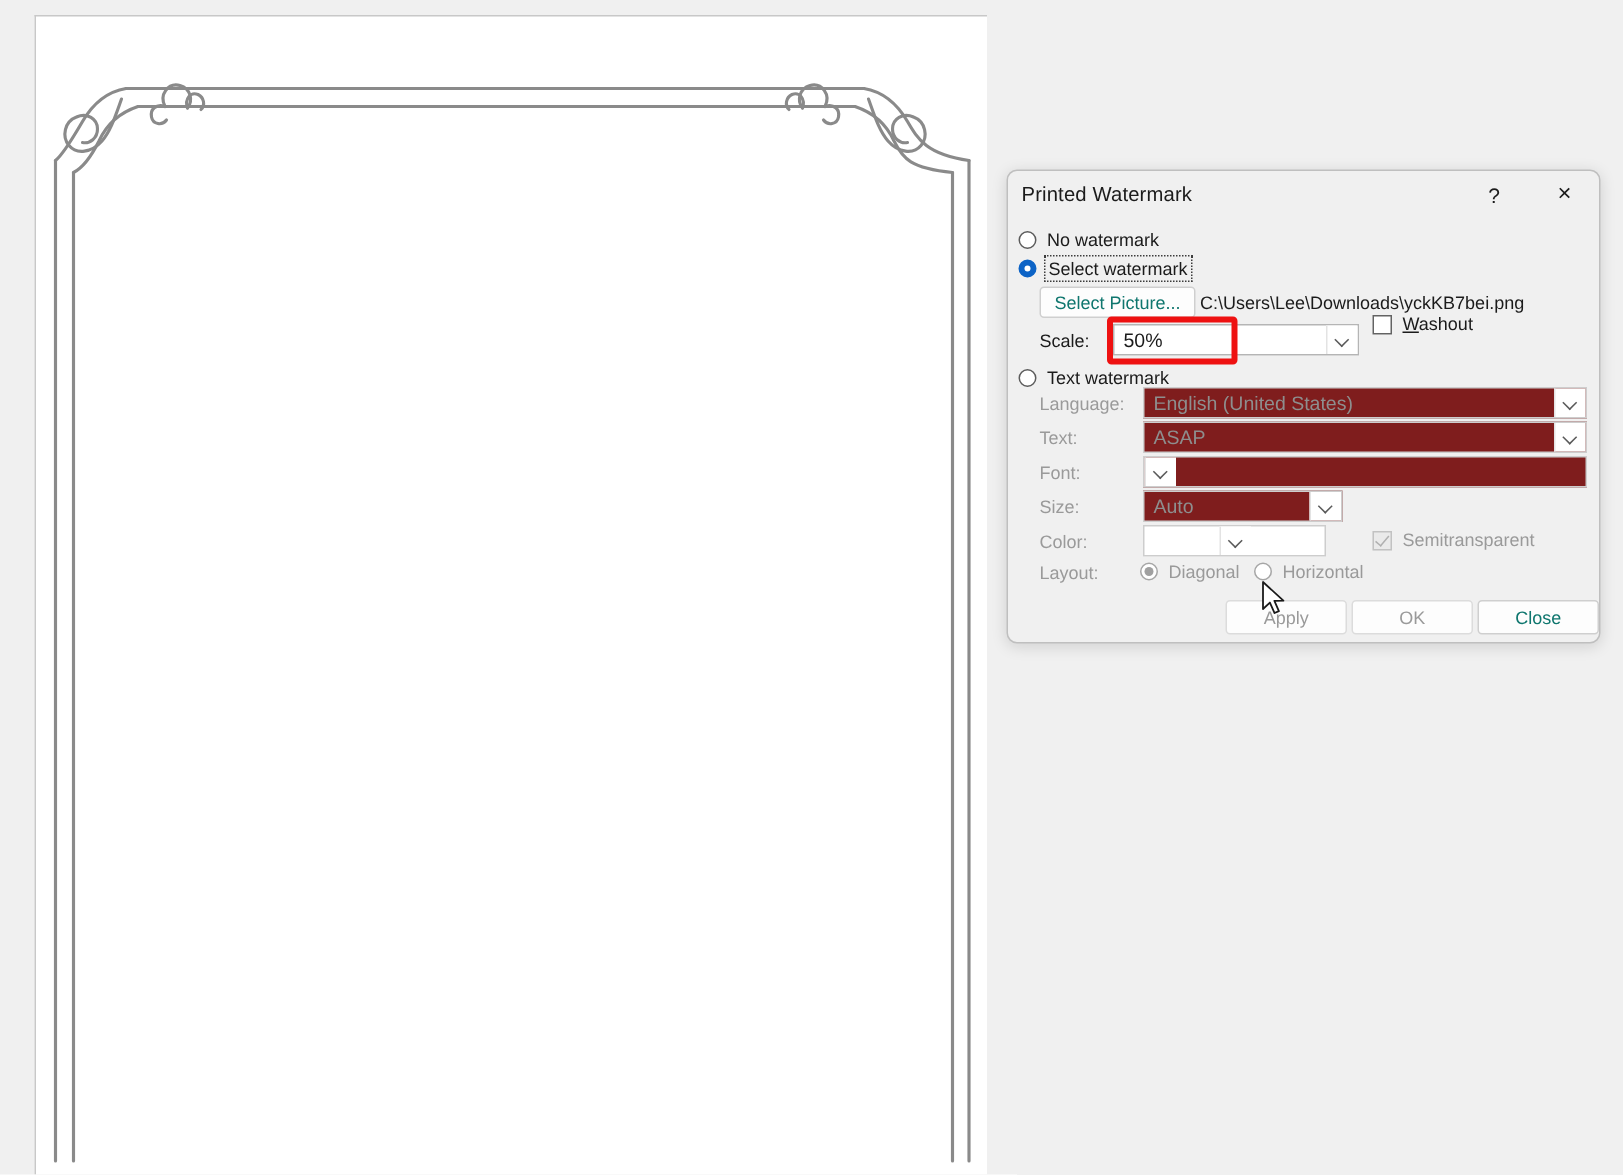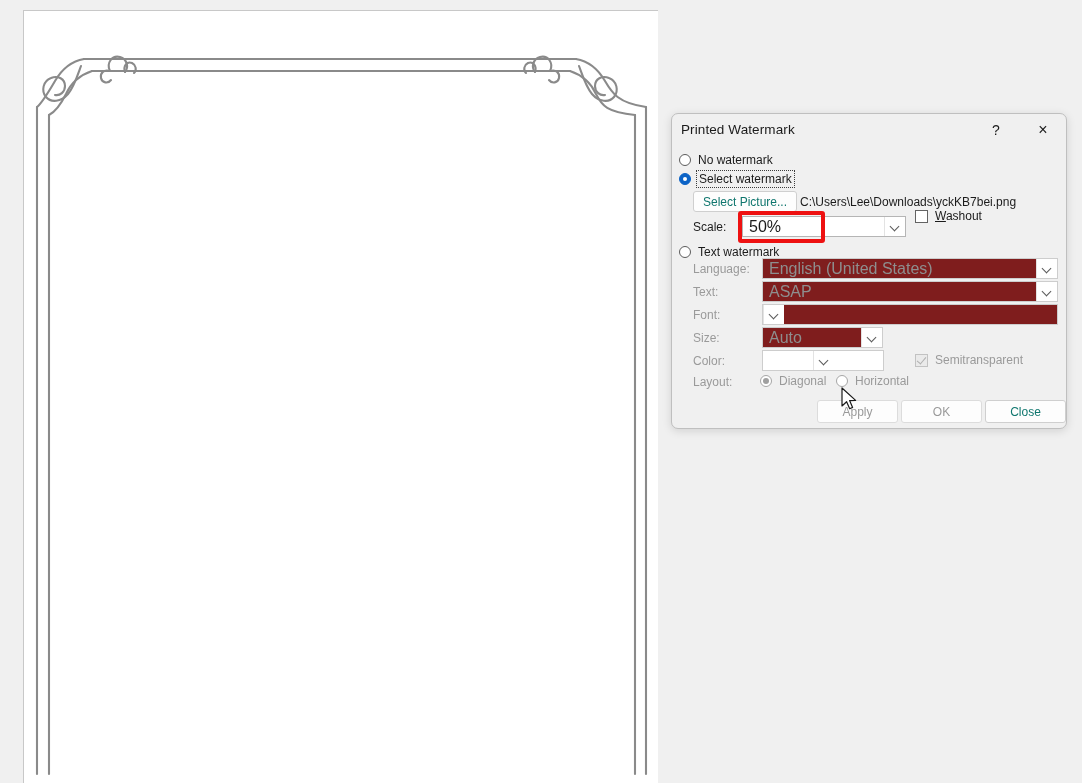--- a/index.html
+++ b/index.html
@@ -151,21 +151,21 @@
     display: flex;
     align-items: center;
   }
   .combo.enabled {
     background: #ffffff;
     border-color: #b5b5b5;
   }
   .combo-text {
     flex: 1 1 auto;
     padding-left: 6px;
-    font-size: 16px;
+    font-size: 13px;
     color: #8e8e8e;
     white-space: nowrap;
     overflow: hidden;
   }
   .combo.enabled .combo-text { color: #1b1b1b; }
   .combo-text.centered { text-align: center; padding-left: 0; }
   .combo-arrow {
     flex: 0 0 auto;
     width: 20px;
     height: 19px;
@@ -360,21 +360,21 @@
     <span class="combo-text">ASAP</span>
     <span class="combo-arrow"></span>
   </div>
 
   <div class="field-label dim" style="left:21px; top:194px;">Font:</div>
   <div class="combo" style="left:90px; top:190px; width:296px;">
     <span class="combo-arrow"></span>
   </div>
 
   <div class="field-label dim" style="left:21px; top:217px;">Size:</div>
-  <div class="combo" style="left:90px; top:213px; width:121px;">
+  <div class="combo" style="left:90px; top:213px; width:133px;">
     <span class="combo-text">Auto</span>
     <span class="combo-arrow"></span>
   </div>
 
   <div class="field-label dim" style="left:21px; top:240px;">Color:</div>
   <div class="combo" style="left:90px; top:236px; width:122px; background:#ffffff;flex-direction:column;">
     <span class="combo-text centered">Automatic</span>
     <span class="combo-arrow"></span>
   </div>
 

